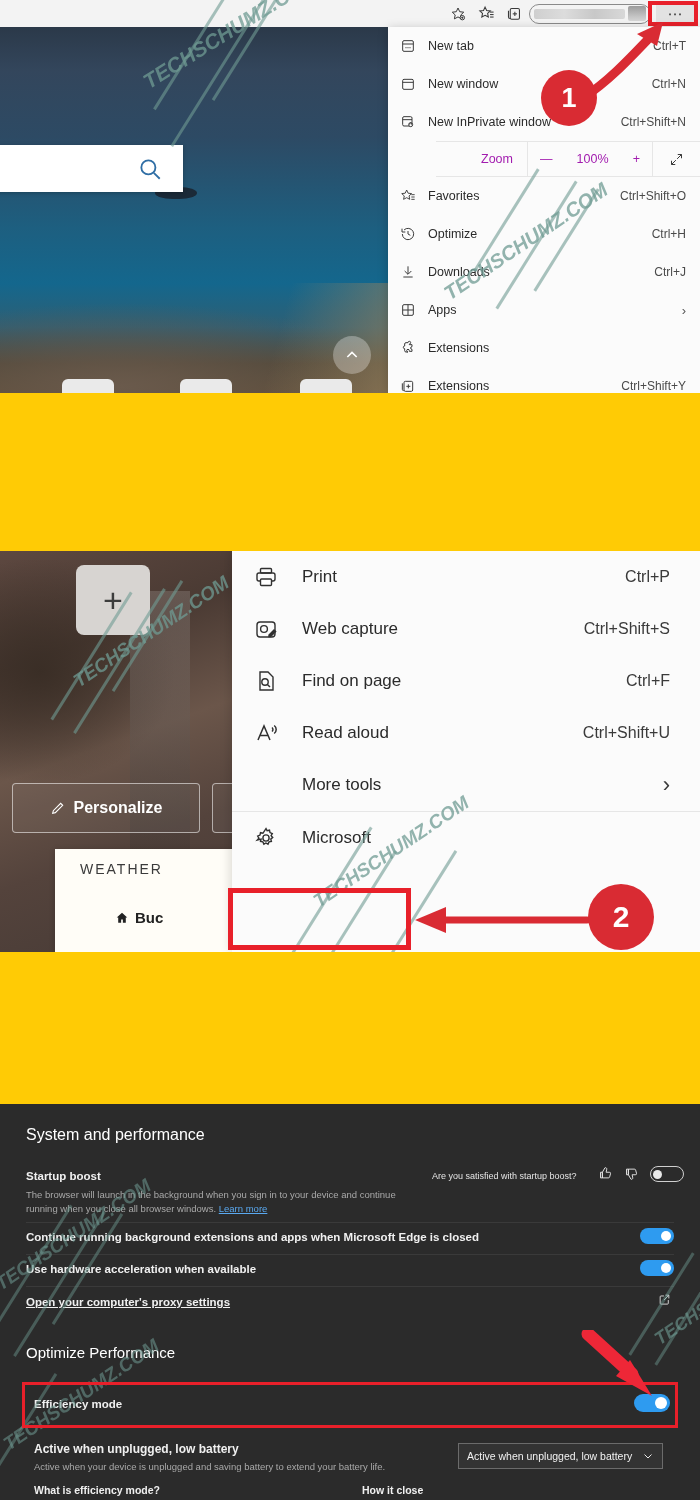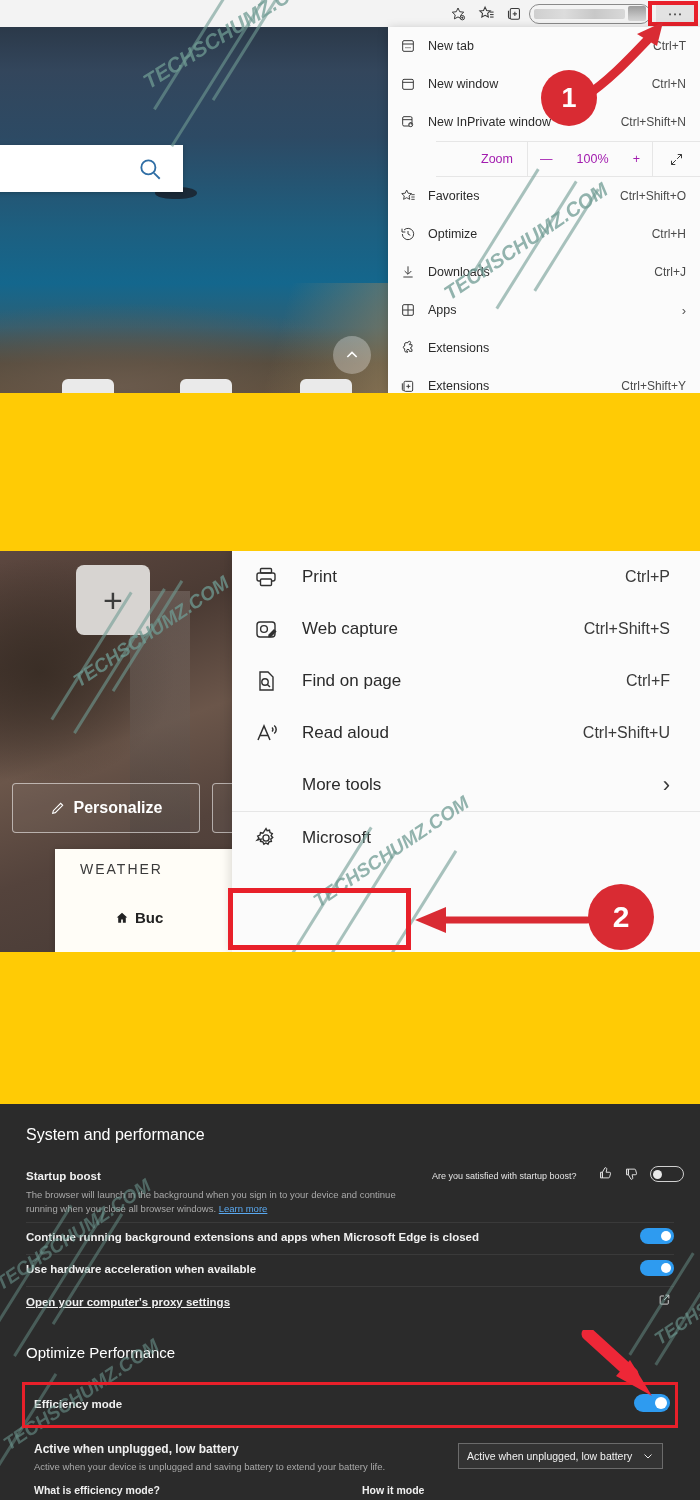--- a/index.html
+++ b/index.html
@@ -546,21 +546,21 @@
     <div class="toggle on" style="left:634px; top:290px; width:36px; height:18px;">
         <i style="width:12px;height:12px;"></i>
       </div>
 
     <div class="row-lab" style="left:34px; top:338px; font-size:12px;">Active when unplugged, low battery</div>
     <div class="row-sub" style="left:34px; top:356px;">Active when your device is unplugged and saving battery to extend your battery life.</div>
 
     <div class="row-lab" style="left:34px; top:380px; font-size:10.5px;">What is efficiency mode?</div>
     <div class="row-sub" style="left:34px; top:395px;">Helps minimize power usage to extend battery life by reducing resource</div>
 
-    <div class="row-lab" style="left:362px; top:380px; font-size:10.5px;">How it mode</div>
+    <div class="row-lab" style="left:362px; top:380px; font-size:10.5px;">How it close</div>
     <div class="row-sub" style="left:378px; top:395px;">•</div>
     <div class="row-sub" style="left:392px; top:395px;">Puts background tabs to sleep after 5 minutes of inactivity, if</div>
 
     <div class="wm" style="left:-18px; top:120px; font-size:19px; transform:rotate(-34deg); opacity:.55;">TECHSCHUMZ.COM</div>
     <div class="wm" style="left:-10px; top:280px; font-size:19px; transform:rotate(-34deg); opacity:.55;">TECHSCHUMZ.COM</div>
     <div class="wm" style="left:642px; top:178px; font-size:18px; transform:rotate(-34deg); opacity:.6;">TECHSCHUMZ.COM</div>
     <div class="slash" style="left:30px; top:90px; width:3px; height:150px; transform:rotate(32deg); opacity:.45;"></div>
     <div class="slash" style="left:58px; top:95px; width:3px; height:170px; transform:rotate(32deg); opacity:.45;"></div>
     <div class="slash" style="left:86px; top:100px; width:3px; height:130px; transform:rotate(32deg); opacity:.45;"></div>
     <div class="slash" style="left:660px; top:140px; width:3px; height:120px; transform:rotate(32deg); opacity:.45;"></div>

